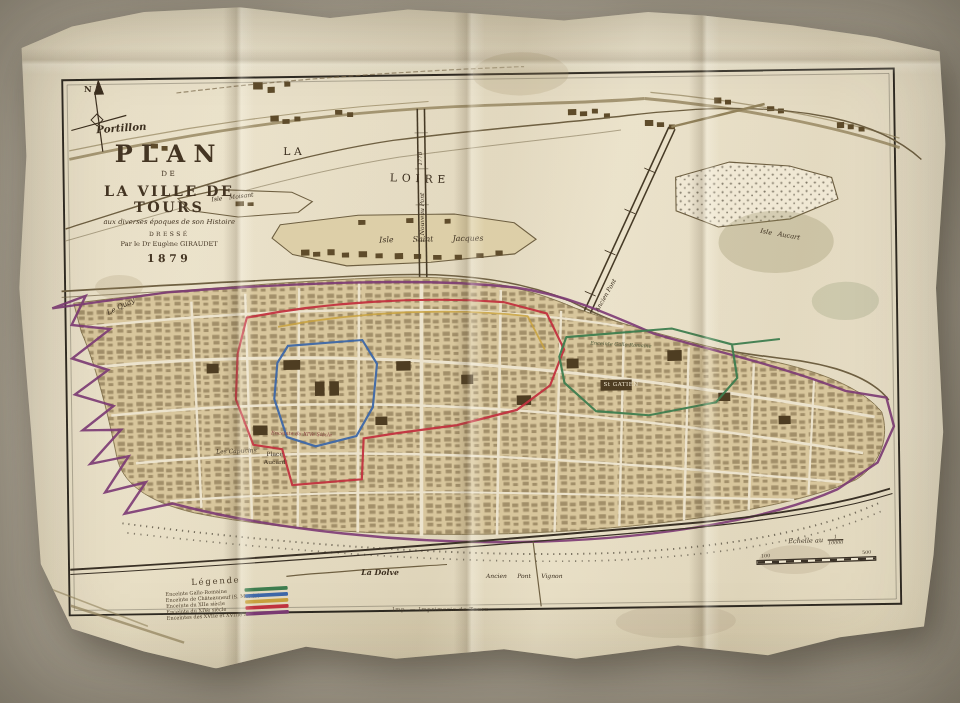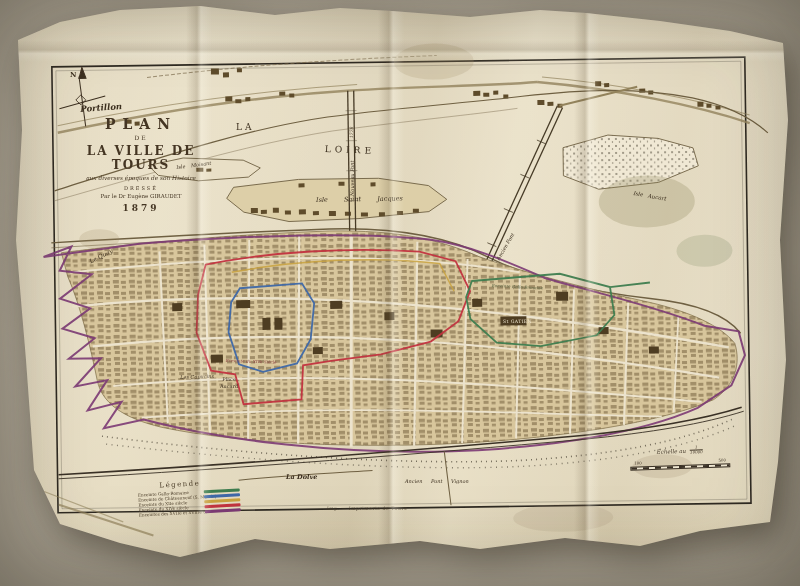--- a/index.html
+++ b/index.html
@@ -19,42 +19,42 @@
   .crease.v{top:0;bottom:0;width:26px;
     background:linear-gradient(90deg, rgba(90,75,50,0) 0%, rgba(90,75,50,.20) 42%, rgba(255,252,240,.30) 58%, rgba(90,75,50,0) 100%);}
   .crease.h{left:0;right:0;height:22px;
     background:linear-gradient(180deg, rgba(90,75,50,0) 0%, rgba(90,75,50,.16) 45%, rgba(255,252,240,.25) 62%, rgba(90,75,50,0) 100%);}
   svg.art{position:absolute;inset:0;}
   .labels{position:absolute;inset:0;color:#3c2f1f;}
   .lb{position:absolute;white-space:nowrap;transform-origin:0 0;}
   .it{font-style:italic;}
   
   .title-block{position:absolute;left:58px;top:116px;width:166px;text-align:center;color:#443523;}
-  .tb1{font-size:14px;letter-spacing:7px;font-weight:bold;}
+  .tb1{font-size:20px;letter-spacing:7px;font-weight:bold;}
   .tb2{font-size:6px;margin-top:2px;letter-spacing:2px;}
   .tb3{font-size:12px;letter-spacing:2px;font-weight:bold;margin-top:3px;}
   .tb4{font-size:5.8px;font-style:italic;margin-top:3px;}
   .tb5{font-size:5px;letter-spacing:2px;margin-top:4px;}
   .tb6{font-size:5.5px;margin-top:2px;}
   .tb7{font-size:9px;letter-spacing:3px;font-weight:bold;margin-top:4px;}
   
   .lb-portillon{left:80px;top:104px;font-size:8.5px;transform:rotate(-4deg);font-weight:bold;}
   .lb-la{left:236px;top:122px;font-size:9px;letter-spacing:3px;}
   .lb-loire{left:325px;top:144px;font-size:9px;letter-spacing:4px;transform:rotate(2deg);}
   .lb-isle-moisant{left:176px;top:164px;font-size:5px;word-spacing:4px;transform:rotate(-7deg);}
   .lb-isle-st-jacques{left:316px;top:196px;font-size:6.5px;word-spacing:14px;transform:rotate(-1deg);}
   .lb-isle-aucart{left:634px;top:190px;font-size:5.5px;word-spacing:3px;transform:rotate(10deg);}
   .lb-nouveau-pont{left:349px;top:196px;font-size:5px;transform:rotate(-90deg);}
   .lb-np-date{left:349px;top:138px;font-size:4.5px;transform:rotate(-90deg);}
   .lb-ancien-pont{left:495px;top:258px;font-size:5px;transform:rotate(-60deg);}
   .lb-st-gatien{left:503px;top:319px;font-size:4.6px;color:#efe6d0;letter-spacing:.4px;}
   .lb-les-capucins{left:180px;top:374px;font-size:5px;transform:rotate(-2deg);}
   .lb-place-aucard{left:216px;top:376px;font-size:5px;width:26px;white-space:normal;text-align:center;line-height:1.3;}
   .lb-le-quay{left:88px;top:258px;font-size:6px;transform:rotate(-26deg);}
-  .lb-la-dolve{left:286px;top:473px;font-size:6.5px;font-weight:bold;}
+  .lb-la-dolve{left:301px;top:473px;font-size:6.5px;font-weight:bold;}
   .lb-enc-gallo{left:492px;top:283px;font-size:4.2px;color:#55603f;transform:rotate(3deg);}
   .lb-enc-xiv{left:226px;top:358px;font-size:4.2px;color:#8a4040;transform:rotate(2deg);}
   .lb-apv{left:405px;top:478px;font-size:5px;word-spacing:7px;}
   .lb-imprint{left:282px;top:506px;width:170px;text-align:center;font-size:4.5px;color:rgba(70,58,40,.8);letter-spacing:.6px;}
   .lb-compass-n{left:70px;top:70px;font-size:7px;font-weight:bold;}
   
   .legend{position:absolute;left:138px;top:478px;width:178px;transform:rotate(-3deg);color:#4a3c28;}
   .legend-title{font-size:7px;letter-spacing:1.5px;margin:0 0 2px 22px;}
   .legend-row{display:flex;align-items:center;height:5px;}
   .legend-label{width:64px;font-size:4.2px;white-space:nowrap;overflow:visible;}

